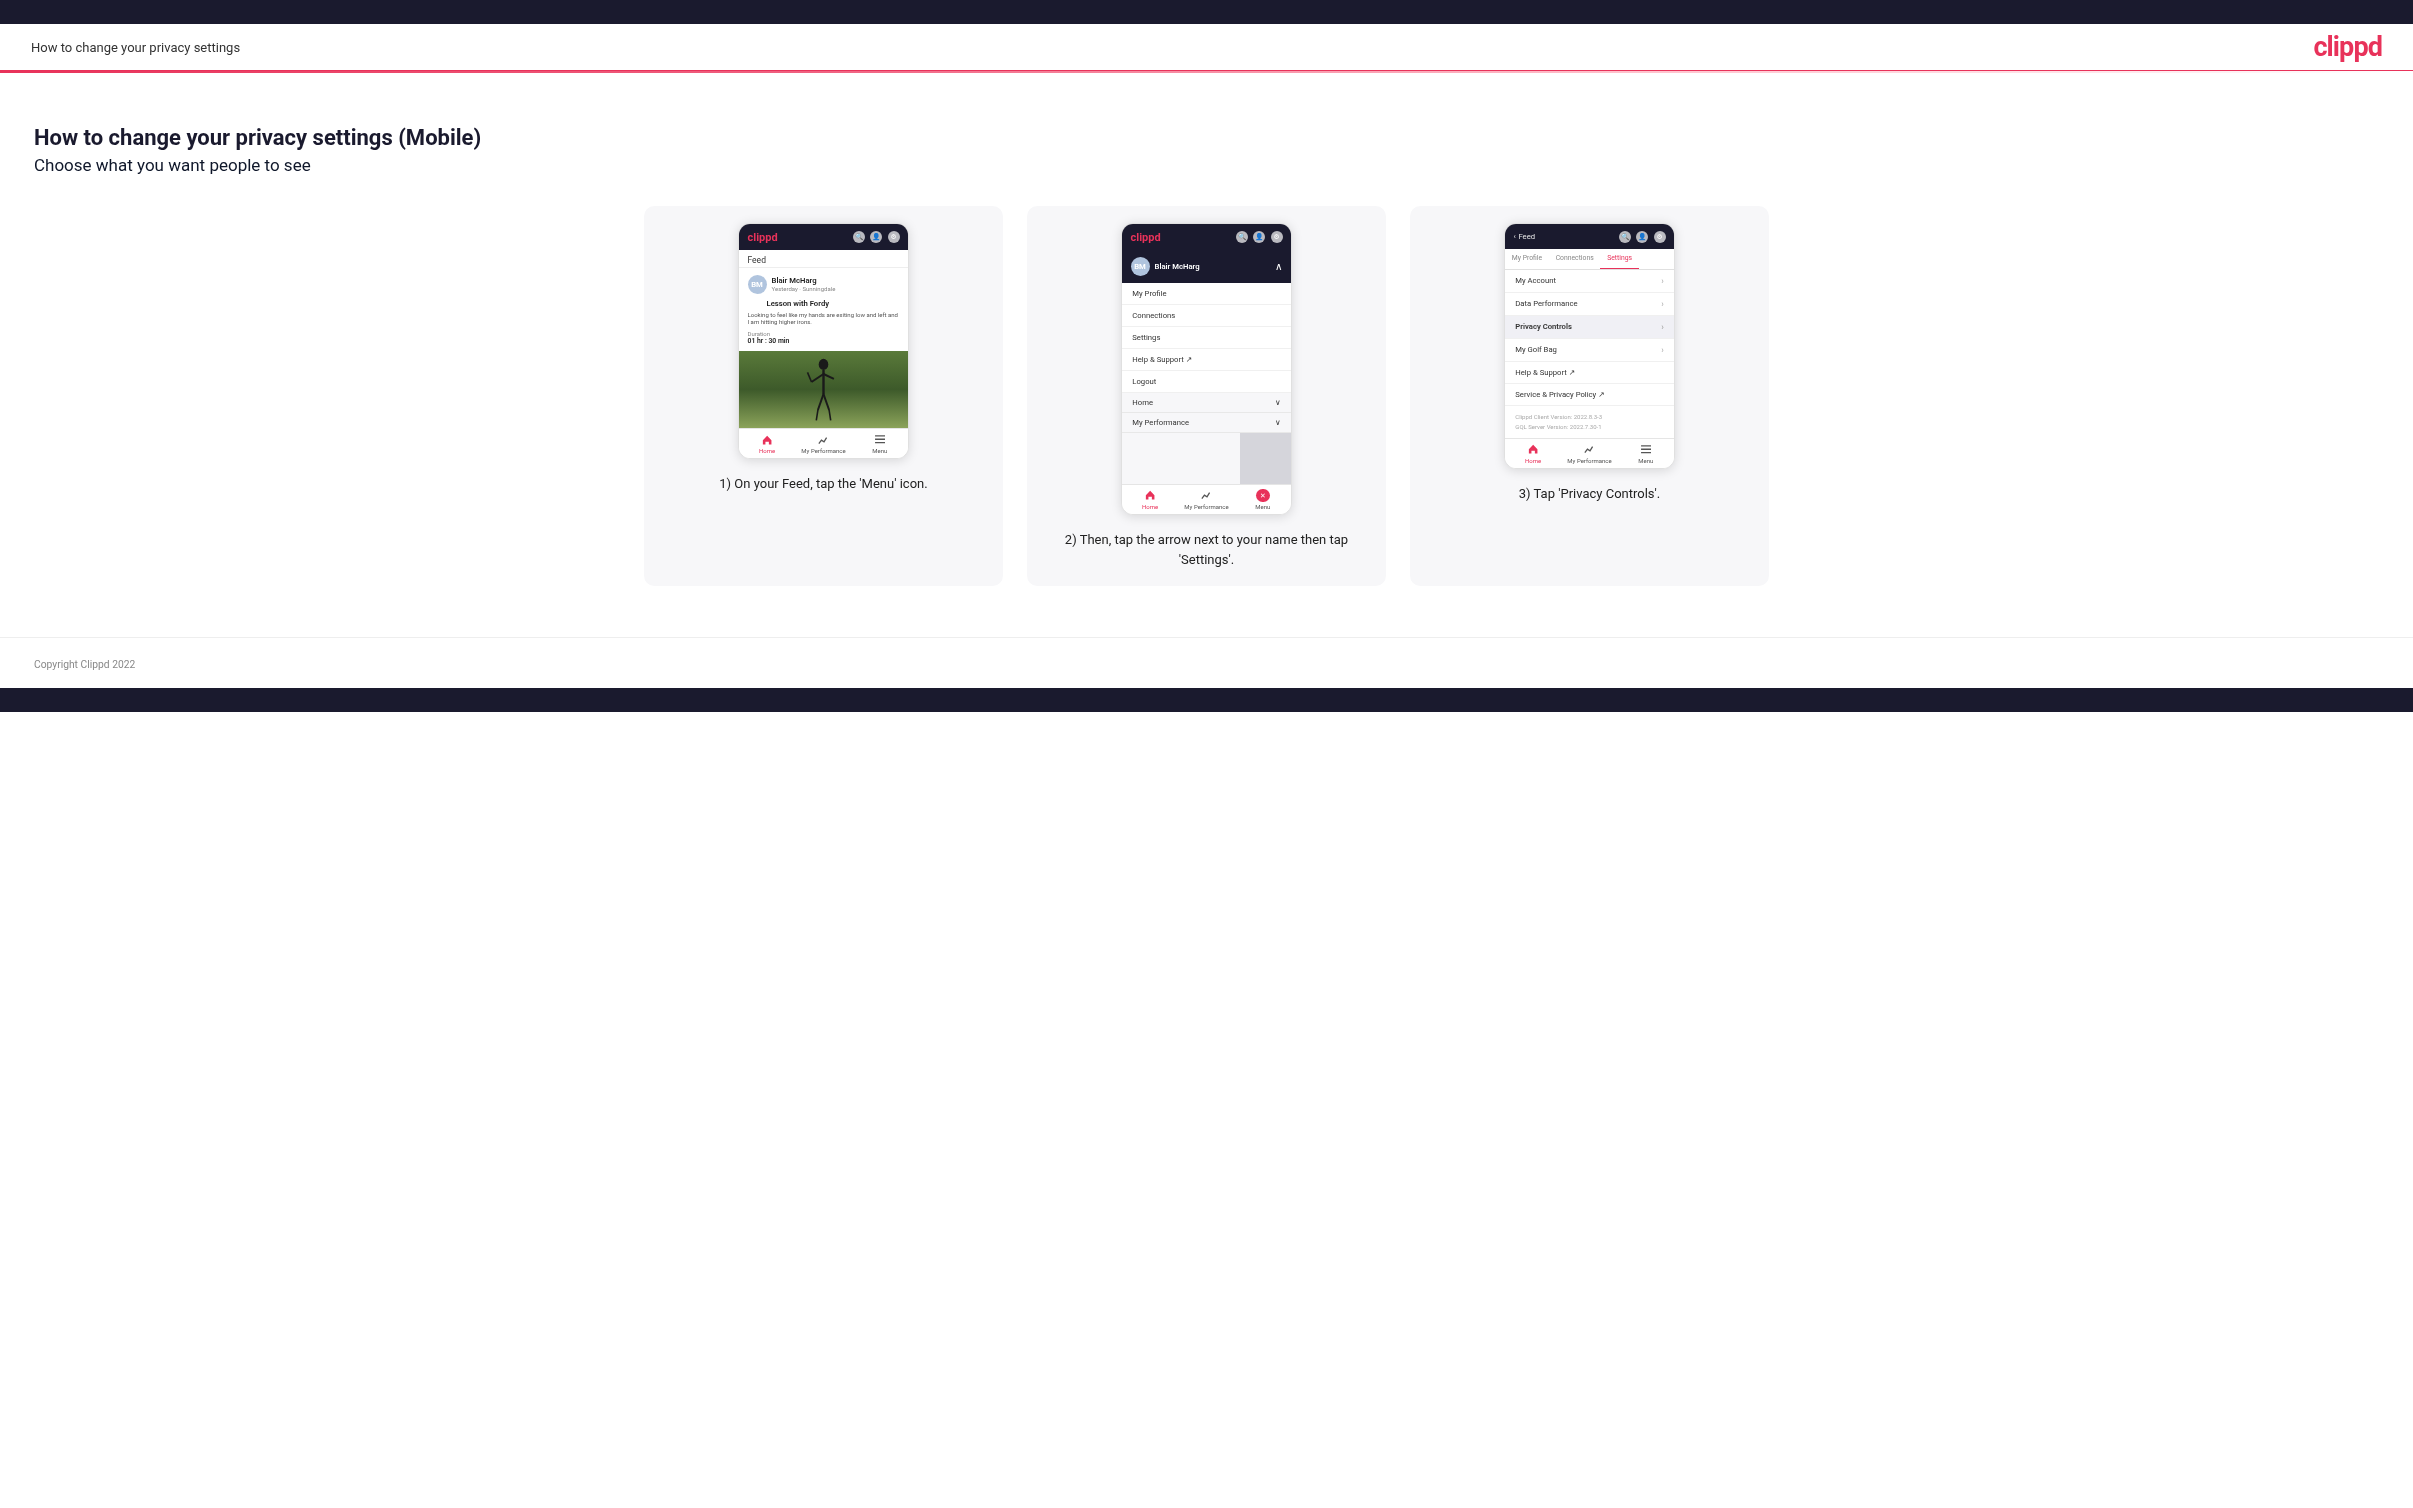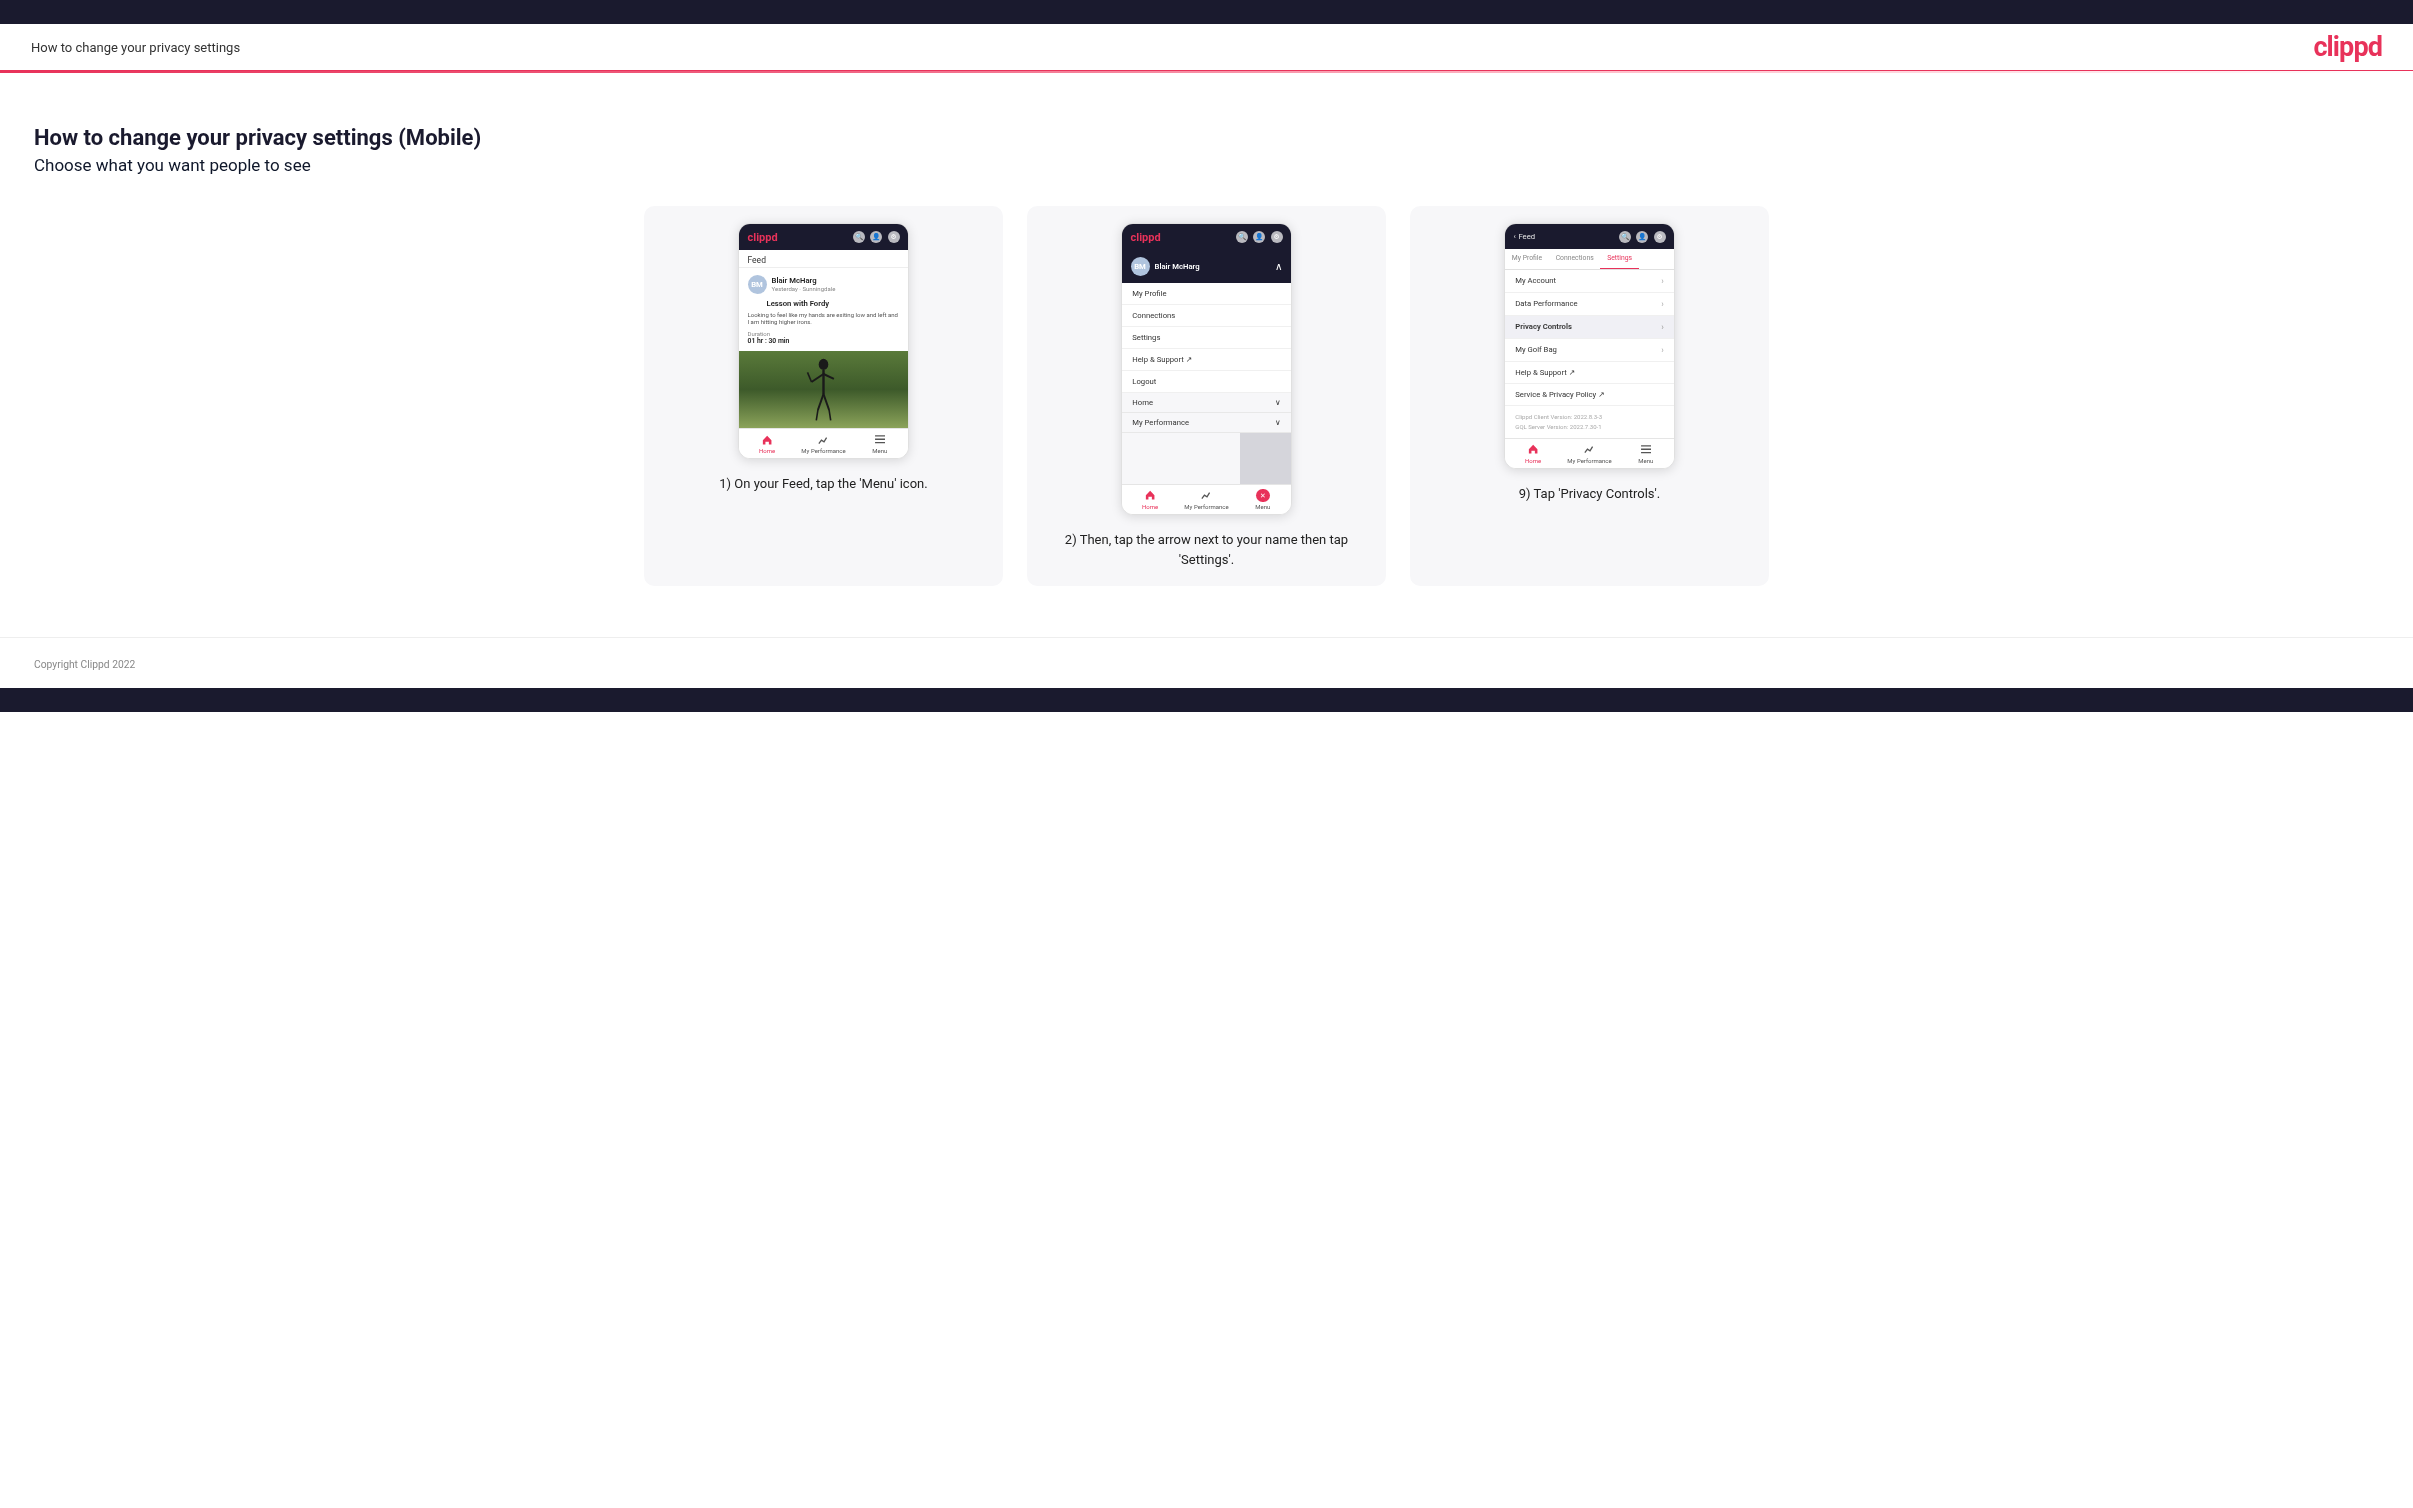--- a/index.html
+++ b/index.html
@@ -556,21 +556,21 @@
               <svg width="10.3" height="8.5" viewBox="0 0 12 10">
                   <line x1="0" y1="1" x2="12" y2="1" stroke="#555" stroke-width="1.5"></line>
                   <line x1="0" y1="5" x2="12" y2="5" stroke="#555" stroke-width="1.5"></line>
                   <line x1="0" y1="9" x2="12" y2="9" stroke="#555" stroke-width="1.5"></line>
                 </svg>
             </div>
             <span>Menu</span>
           </div>
         </div>
       </div>
-      <p class="step-description">9) Tap 'Privacy Controls'.</p>
+      <p class="step-description">3) Tap 'Privacy Controls'.</p>
     </div>
 
   </div>
 </div>
 
 <div class="footer">
   <span class="footer-text">Copyright Clippd 2022</span>
 </div>
 
 <div class="bottom-bar"></div>

